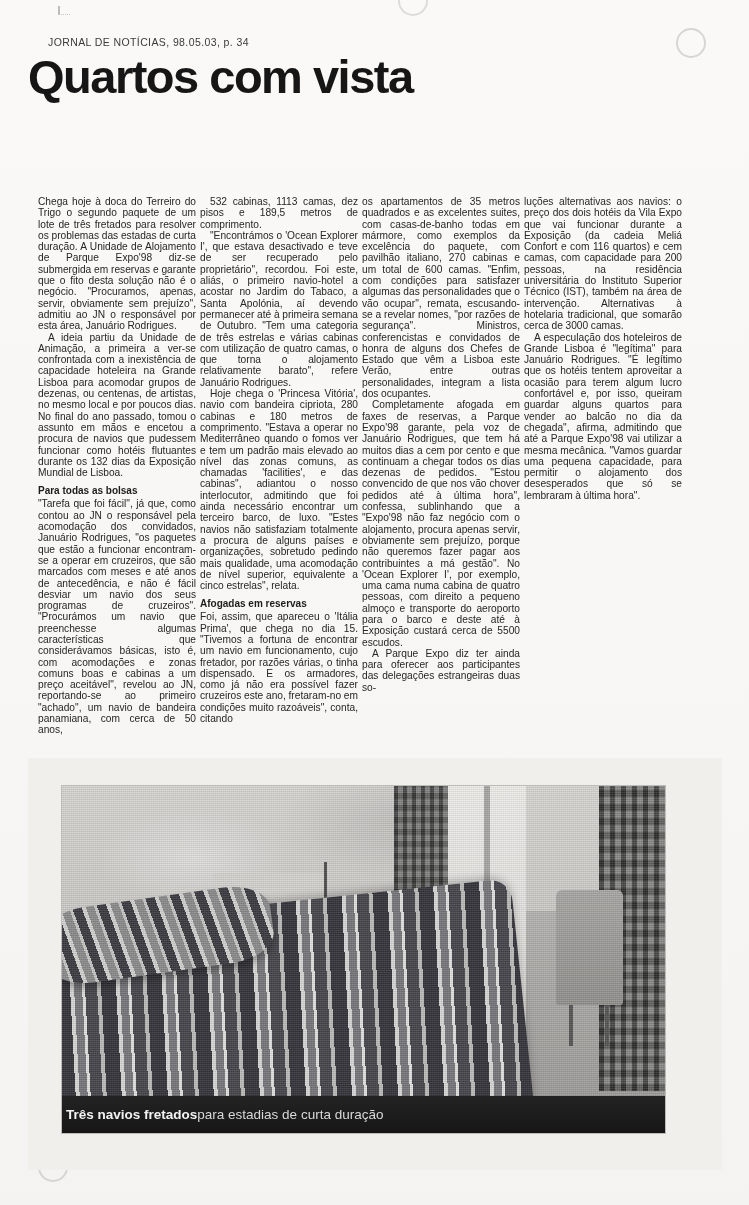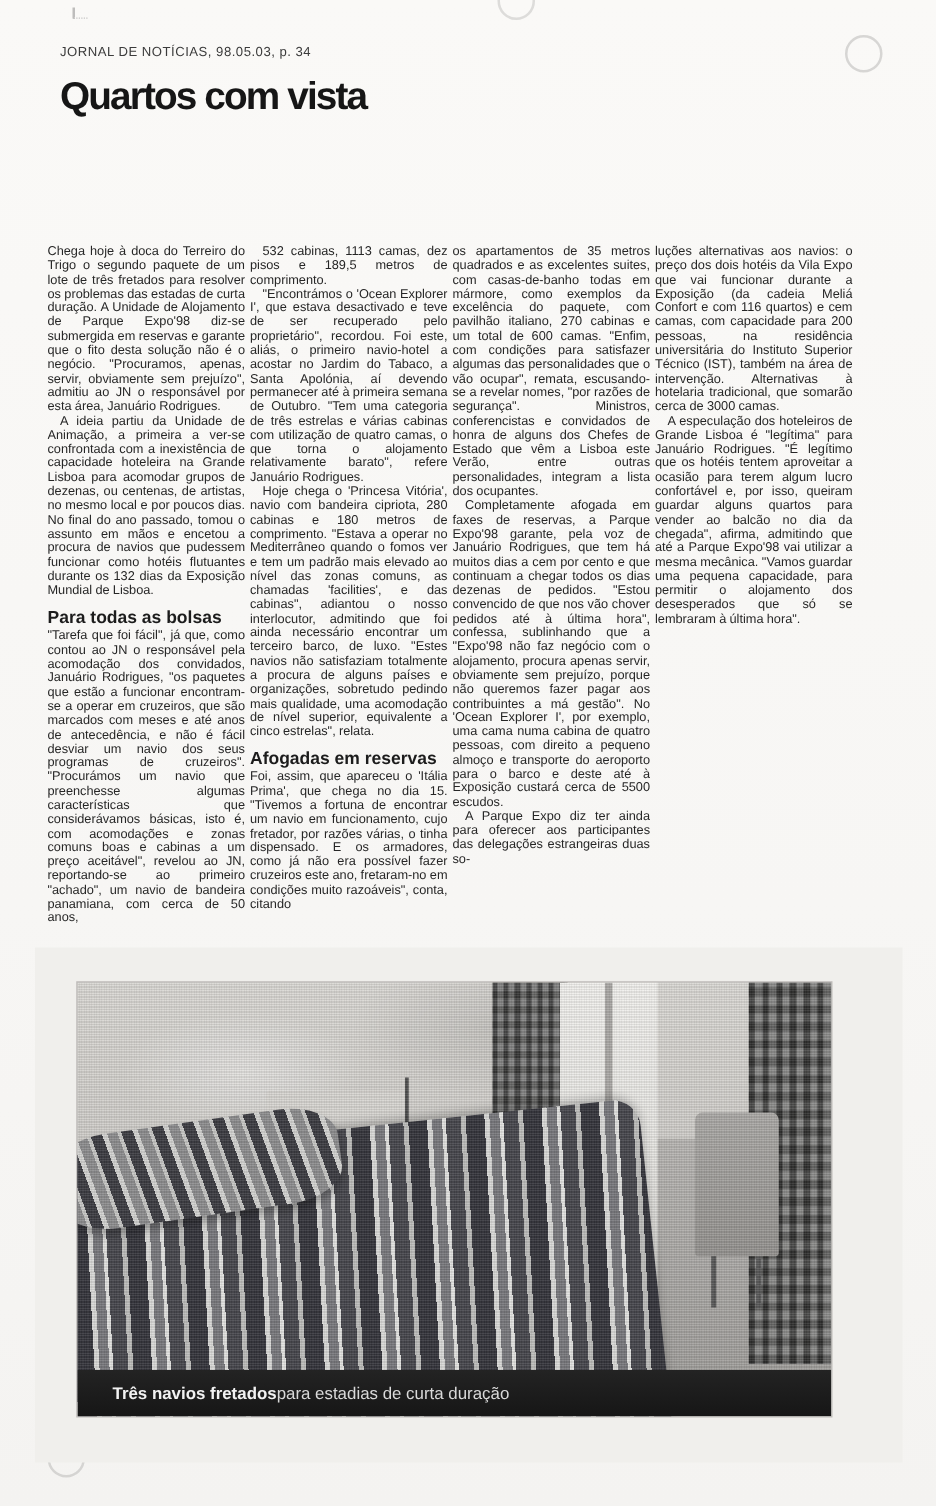--- a/index.html
+++ b/index.html
@@ -8,41 +8,41 @@
     background:linear-gradient(180deg,#faf9f7 0%, #f7f6f4 60%, #f4f3f1 100%);
     font-family:"Liberation Sans", sans-serif; overflow:hidden;
     color:#222;
   }
   
   .kicker {
     position:absolute; left:48px; top:36px;
     font-size:10.5px; font-weight:normal; letter-spacing:.4px; color:#3b3b3b;
   }
   .headline {
-    position:absolute; left:48px; top:52px; width:640px;
-    font-size:31px; font-weight:bold; line-height:49px; letter-spacing:-1.5px;
+    position:absolute; left:28px; top:52px; width:640px;
+    font-size:47px; font-weight:bold; line-height:49px; letter-spacing:-1.5px;
     color:#161616; margin:0;
   }
   .subtitle {
     position:absolute; left:38px; top:153px; width:495px;
     font-size:16.5px; line-height:19px; color:#4e4e4e;
   }
   
   .columns {
     position:absolute; left:38px; top:196px; width:656px; height:545px;
     display:flex; gap:4px; overflow:hidden;
   }
   .col { width:158px; flex:0 0 158px; overflow:hidden; }
   .body {
     margin:0; font-size:10.2px; line-height:11.3px; text-align:justify;
     color:#262626; word-spacing:-0.2px;
   }
   .body.indent { text-indent:10px; }
   .subhead {
-    margin:7px 0 2px 0; font-size:14px; font-weight:bold; color:#1c1c1c;
+    margin:7px 0 2px 0; font-size:10px; font-weight:bold; color:#1c1c1c;
   }
   
   .photo-backdrop {
     position:absolute; left:28px; top:758px; width:694px; height:412px;
     background:#f0efec;
   }
   .photo {
     position:absolute; left:62px; top:786px; width:603px; height:347px;
     background:#c7c5c2; overflow:hidden; box-shadow:0 0 0 1px #bdbbb8;
   }
@@ -116,21 +116,21 @@
   .ph-grain {
     position:absolute; left:0; top:0; width:100%; height:100%;
     background:
       repeating-linear-gradient(0deg, rgba(255,255,255,.07) 0 1px, rgba(0,0,0,.07) 1px 2px),
       repeating-linear-gradient(90deg, rgba(255,255,255,.04) 0 1px, rgba(0,0,0,.04) 1px 2px);
     pointer-events:none;
   }
   .caption-bar {
     position:absolute; left:0; bottom:0; width:100%; height:37px;
     background:linear-gradient(180deg,#232323,#161616);
-    display:flex; align-items:center; padding-left:28px; box-sizing:border-box;
+    display:flex; align-items:center; padding-left:4px; box-sizing:border-box;
   }
   .caption-bold { font-size:13.5px; font-weight:bold; color:#f2f2f2; }
   .caption-rest { font-size:13.5px; color:#d9d9d9; }
   
   .hole { position:absolute; border:2px solid rgba(90,90,90,.18); border-radius:50%; }
   .hole-top { left:398px; top:-14px; width:26px; height:26px; }
   .hole-right { left:676px; top:28px; width:26px; height:26px; border-color:rgba(90,90,90,.22); }
   .hole-bottom { left:38px; top:1152px; width:26px; height:26px; border-color:rgba(90,90,90,.2); }
   .pencil-mark { position:absolute; left:58px; top:6px; width:10px; height:8px;
     border-left:2px solid rgba(80,80,80,.35); border-bottom:1px dotted rgba(80,80,80,.3); }

